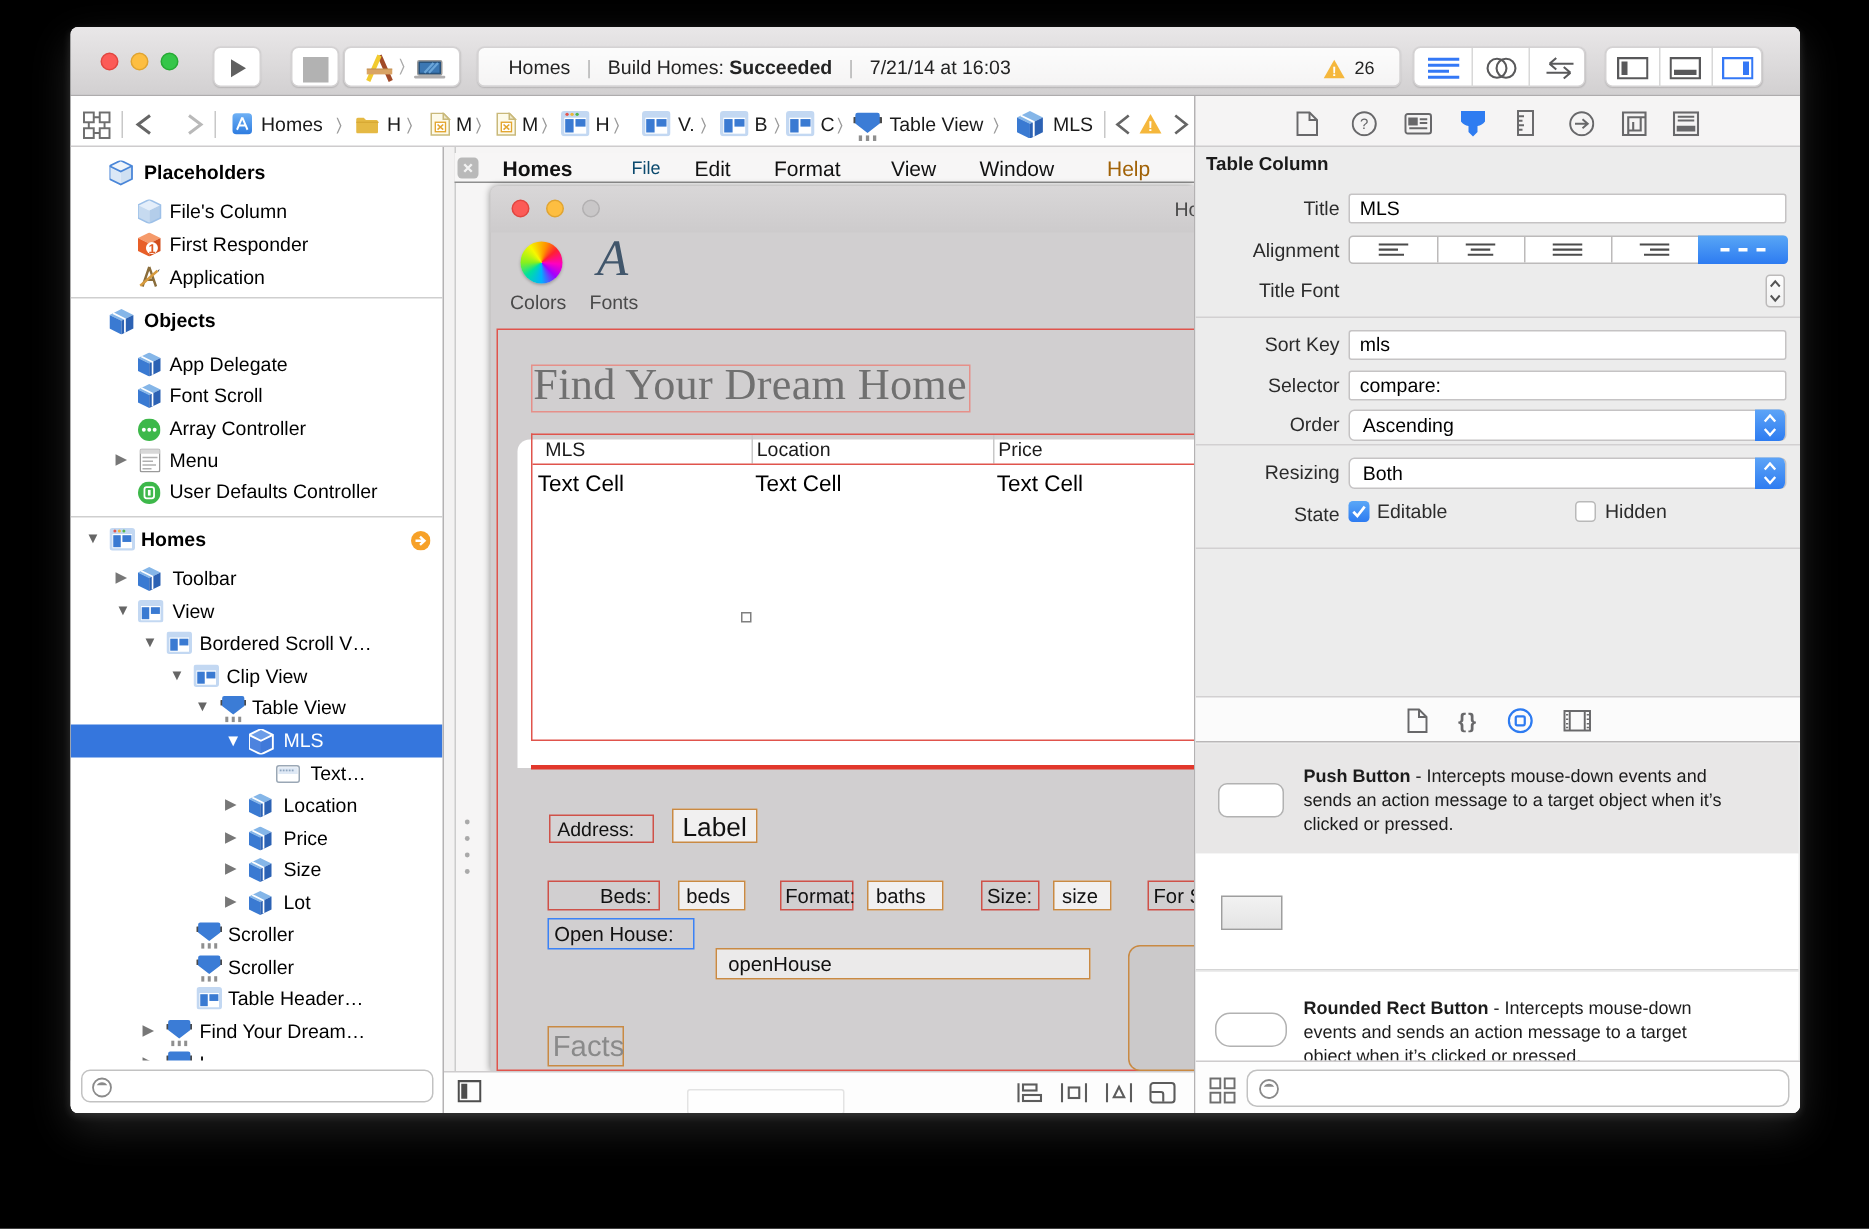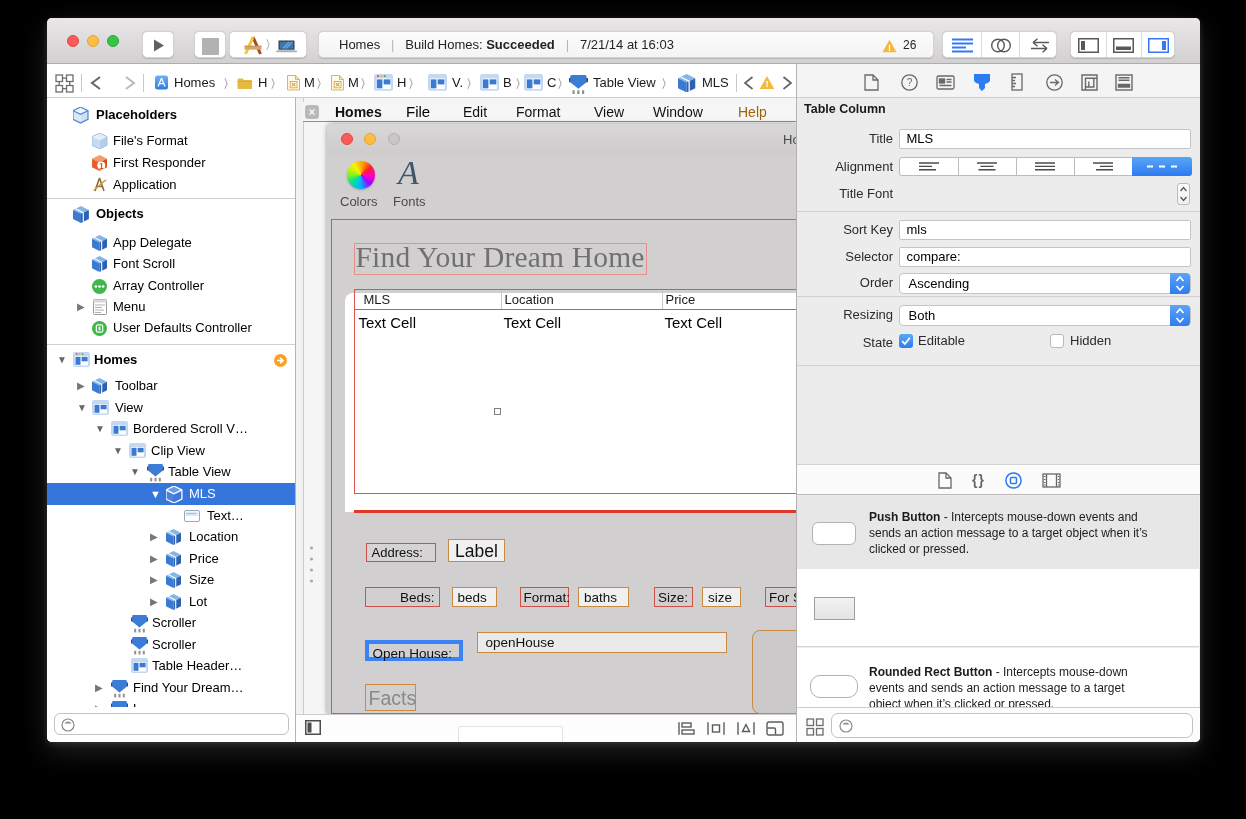--- a/index.html
+++ b/index.html
@@ -232,21 +232,21 @@
 <div class="srow" style="top:6px;font-weight:bold">
         <svg class="ic" style="left:26px" width="17" height="17">
           <use href="#cubeO"></use>
         </svg>
         <span style="left:49px">Placeholders</span>
       </div>
 <div class="srow" style="top:32px">
         <svg class="ic" style="left:45px" width="16" height="16">
           <use href="#cubeF"></use>
         </svg>
-        <span style="left:66px">File's Format</span>
+        <span style="left:66px">File's Column</span>
       </div>
 <div class="srow" style="top:76px">
         <svg class="ic" style="left:45px" width="16" height="16">
           <use href="#appic"></use>
         </svg>
         <span style="left:66px">Application</span>
       </div>
 <div class="srow" style="top:54px">
         <svg class="ic" style="left:45px" width="16" height="16">
           <use href="#cubeR"></use>
@@ -421,21 +421,21 @@
 </div>
 <div class="a" id="sbdiv"></div>
 <div class="a" id="ed">
  <div class="a" style="left:0;top:0;width:8px;height:644px;background:#f3f2f2;border-right:1px solid #ccc"></div>
  <div class="a" style="left:7px;top:4px;width:493px;height:20px;background:#f7f6f6;border-bottom:1px solid #8e8e8e">
   <div class="a" style="left:2px;top:3px;width:14px;height:14px;background:#b9b9b9;border-radius:3px">
    <svg width="14" height="14">
             <path d="M4.5 4.5 l5 5 m0 -5 l-5 5" stroke="#f2f2f2" stroke-width="1.6"></path>
           </svg></div>
   <span class="a" style="left:32px;font-size:14px;font-weight:bold;color:#111;line-height:20px">Homes</span>
-  <span class="a" style="left:103px;font-size:15px;color:#000000;line-height:20px">File</span>
+  <span class="a" style="left:118px;font-size:12px;color:#0c4a6e;line-height:20px">File</span>
   <span class="a" style="left:160px;font-size:14px;color:#111;line-height:20px">Edit</span>
   <span class="a" style="left:213px;font-size:14px;color:#111;line-height:20px">Format</span>
   <span class="a" style="left:291px;font-size:14px;color:#111;line-height:20px">View</span>
   <span class="a" style="left:350px;font-size:14px;color:#111;line-height:20px">Window</span>
   <span class="a" style="left:435px;font-size:14px;color:#a16207;line-height:20px">Help</span>
  </div>
  <div class="a" style="left:31px;top:26px;width:469px;height:590px;background:#d1cfd0;border-radius:5px 0 0 0;box-shadow:0 0 5px rgba(0,0,0,0.4)">
   <div class="a" style="left:0;top:0;width:469px;height:31px;background:linear-gradient(#d9d7d8,#cdcbcc);border-radius:5px 0 0 0">
    <div class="a light" style="left:14px;top:9px;background:#fc5b57;border:1px solid #e14640"></div>
    <div class="a light" style="left:37px;top:9px;background:#fdbe41;border:1px solid #e0a431"></div>
@@ -484,21 +484,21 @@
         </div>
   <div class="a" style="left:327px;top:463px;width:39px;height:20px;border:1px solid #cf5148">
    <span style="position:absolute;left:3px;font-size:13.5px;color:#111;line-height:19px">Size:</span>
         </div>
   <div class="a" style="left:375px;top:463px;width:39px;height:20px;border:1px solid #c98a43;background:#f1f0f0">
    <span style="position:absolute;left:5px;font-size:13.5px;color:#111;line-height:19px">size</span>
         </div>
   <div class="a" style="left:438px;top:463px;width:40px;height:20px;border:1px solid #cf5148">
    <span style="position:absolute;left:3px;font-size:13.5px;color:#111;line-height:19px">For S</span>
         </div>
-  <div class="a" style="left:37.5px;top:516px;width:98px;height:21px;border:4px solid #3b82f6">
+  <div class="a" style="left:37.5px;top:488px;width:98px;height:21px;border:1px solid #3b82f6">
    <span style="position:absolute;left:4px;font-size:13.5px;color:#111;line-height:20px">Open House:</span>
         </div>
   <div class="a" style="left:149.5px;top:508px;width:250px;height:21px;border:1px solid #c98a43;background:#ebeaea">
    <span style="position:absolute;left:8px;font-size:13.5px;color:#111;line-height:20px">openHouse</span>
         </div>
   <div class="a" style="left:37.5px;top:560px;width:51px;height:27px;border:1px solid #c98a43">
    <span style="position:absolute;left:3px;top:0;font-size:19.5px;color:#8a8a8a;line-height:26px">Facts</span>
         </div>
   <div class="a" style="left:424.5px;top:506px;width:60px;height:84px;border:1px solid #c98a43;border-radius:8px;background:#cbc9ca"></div>
  </div>

